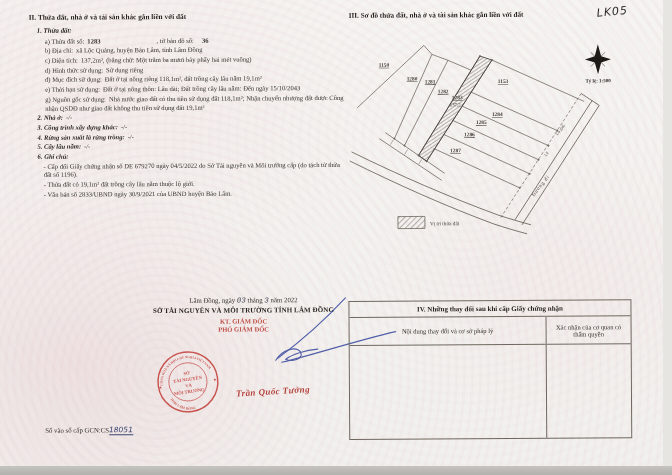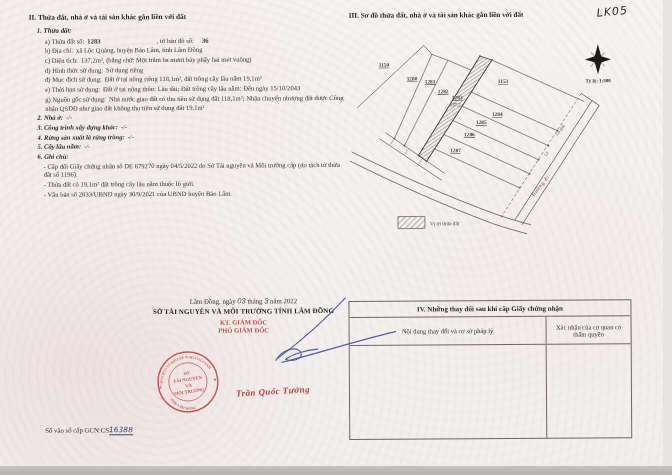--- a/index.html
+++ b/index.html
@@ -34,21 +34,21 @@
   .f-label{margin-right:3px;}
   .f-val{color:#35312c;}
   .num-items{margin-left:8px;}
   .n-row{margin-bottom:1px;}
   .n-label{font-weight:bold;font-style:italic;color:#2a2520;margin-right:3px;}
   .notes{margin-left:14px;margin-top:1px;}
   .note{margin-bottom:1px;}
 
   .sig{position:absolute;left:118px;top:296px;width:250px;text-align:center;}
   .sig .date{font-size:6.8px;color:#35312c;}
-  .hand{font-family:Liberation Sans, sans-serif;font-style:italic;color:#474c58;font-size:7.5px;}
+  .hand{font-family:Liberation Mono, monospace;font-style:italic;color:#474c58;font-size:7.5px;}
   .issuer{font-size:7px;font-weight:bold;color:#241f1b;margin-top:2px;letter-spacing:0.1px;}
   .kt{font-size:6.6px;font-weight:bold;color:#c0504a;margin-top:3px;}
   .pgd{font-size:6.6px;font-weight:bold;color:#c0504a;margin-top:1px;}
   .sig-name{position:absolute;left:222px;top:386px;width:100px;text-align:center;
     font-size:9px;font-style:italic;font-weight:bold;color:#b5433d;transform:rotate(-3deg);letter-spacing:0.4px;}
   .stamp{position:absolute;left:154px;top:348px;width:66px;height:66px;opacity:0.85;transform:rotate(-8deg);}
   .sig-strokes{position:absolute;left:235px;top:292px;}
 
   .registry{position:absolute;left:44px;top:424px;font-size:6.8px;color:#35312c;}
   .registry .hand2{font-family:"DejaVu Sans",sans-serif;font-style:italic;color:#3a4470;font-size:7.5px;border-bottom:0.5px solid #3a4470;}
@@ -160,21 +160,21 @@
     </g>
     <g fill="#c23b35" font-size="4">
       <text x="3" y="35">★</text>
         <text x="56.5" y="35">★</text>
     </g>
   </svg>
 
   <div class="sig-name">Trần Quốc Tưởng</div>
 
   <div class="registry">
-    <span>Số vào sổ cấp GCN:CS</span><span class="hand2">16388</span>
+    <span>Số vào sổ cấp GCN:CS</span><span class="hand2">18051</span>
   </div>
 
   <div class="sec3-title">III. Sơ đồ thửa đất, nhà ở và tài sản khác gắn liền với đất</div>
   <div class="lk">LK05</div>
 
   <svg class="mapsvg" width="312" height="240" viewBox="0 0 312 240">
     <defs>
       <pattern id="hatch1283" width="3" height="3" patternUnits="userSpaceOnUse" patternTransform="rotate(56)">
         <line x1="0" y1="0" x2="0" y2="3" stroke="#57504a" stroke-width="0.8"></line>
       </pattern>

